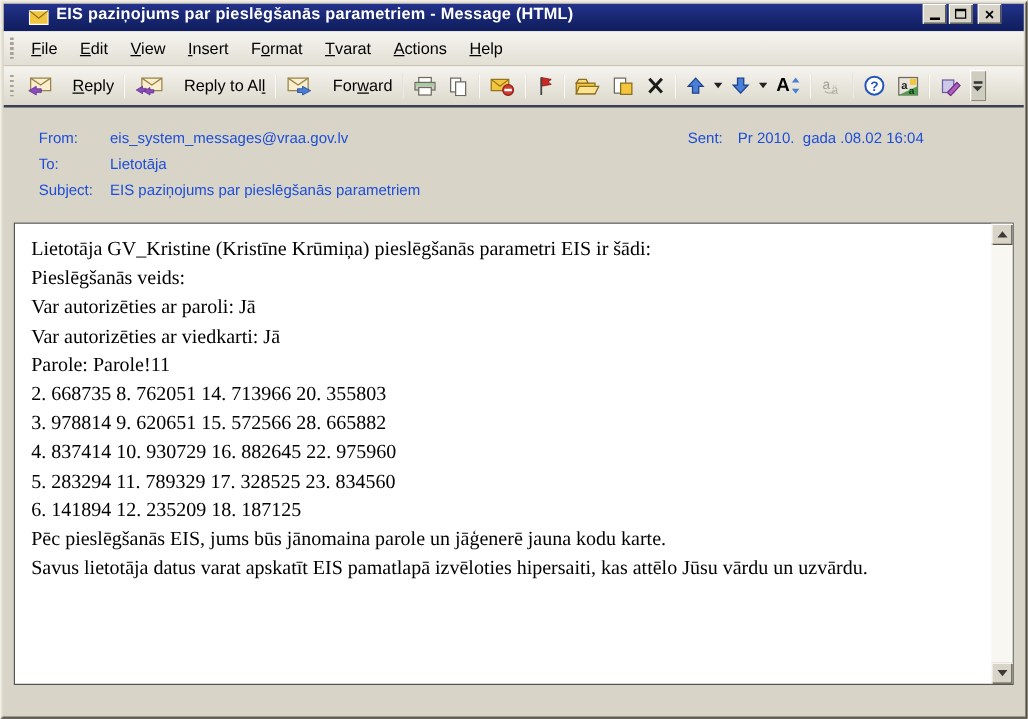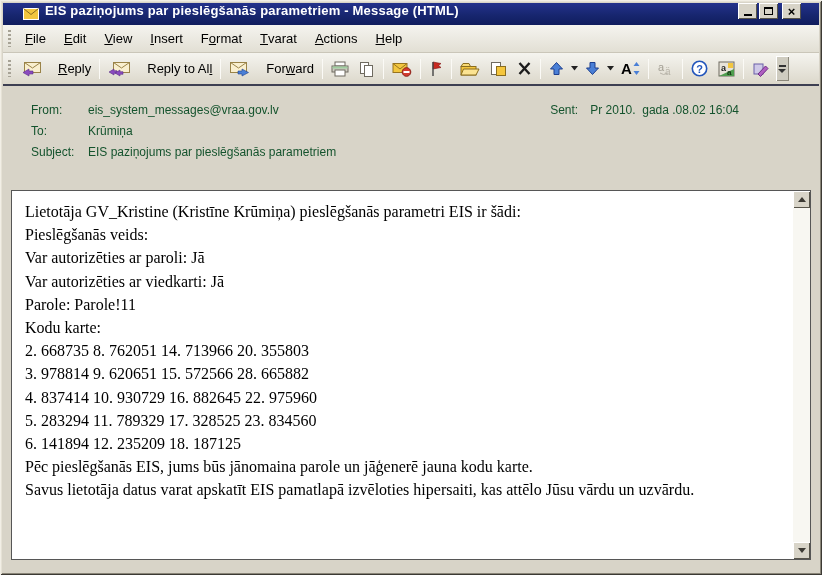--- a/index.html
+++ b/index.html
@@ -37,21 +37,21 @@
   .tbtn svg{display:block;}
   .tb-sep{width:1px;height:20px;background:#b2aea1;border-right:1px solid #fbfaf6;margin:0 3px;}
   .caret{display:flex;align-items:center;padding:2px 2px;}
   .overflow-btn{width:13px;height:25px;margin-left:2px;display:flex;flex-direction:column;
     align-items:center;justify-content:center;gap:2px;background:#cfccc0;
     box-shadow: inset 1px 1px 0 #ffffff, inset -1px -1px 0 #8b877a;}
   .overflow-bar{width:7px;height:2px;background:#333;}
   .tri-down{width:0;height:0;border-left:4px solid transparent;border-right:4px solid transparent;border-top:4px solid #333;}
   .dark-rule{height:2px;background:#3d3f52;}
   
-  .header{height:104px;padding:17px 0 0 28px;position:relative;font-size:12px;color:#14532d;}
+  .header{height:92px;padding:17px 0 0 28px;position:relative;font-size:12px;color:#1d4ed8;}
   .h-row{display:flex;height:21px;}
   .h-label{width:57px;}
   .h-value{white-space:pre;}
   .sent-group{position:absolute;top:17px;right:80px;display:flex;}
   .sent-group .h-label{width:auto;margin-right:12px;}
   
   .body-box{margin:0 8px;height:370px;background:#fff;border:1px solid #565656;position:relative;}
   .body-text{padding:9px 28px 0 13px;font-family:"Liberation Serif","DejaVu Serif",serif;
     font-size:16px;line-height:23.2px;color:#000;}
   .scrollbar{position:absolute;top:0;right:0;width:17px;height:100%;background:#f8f7f2;}
@@ -294,36 +294,35 @@
     <div class="h-row">
       <span class="h-label">From:</span>
       <span class="h-value">eis_system_messages@vraa.gov.lv</span>
     </div>
     <div class="sent-group">
       <span class="h-label">Sent:</span>
       <span class="h-value">Pr 2010.  gada .08.02 16:04</span>
     </div>
     <div class="h-row">
       <span class="h-label">To:</span>
-      <span class="h-value">Krūmiņa</span>
+      <span class="h-value">Lietotāja</span>
     </div>
     <div class="h-row">
       <span class="h-label">Subject:</span>
       <span class="h-value">EIS paziņojums par pieslēgšanās parametriem</span>
     </div>
   </div>
 
   <div class="body-box">
     <div class="body-text">
       <div>Lietotāja GV_Kristine (Kristīne Krūmiņa) pieslēgšanās parametri EIS ir šādi:</div>
       <div>Pieslēgšanās veids:</div>
       <div>Var autorizēties ar paroli: Jā</div>
       <div>Var autorizēties ar viedkarti: Jā</div>
       <div>Parole: Parole!11</div>
-      <div>Kodu karte:</div>
       <div>2. 668735 8. 762051 14. 713966 20. 355803</div>
       <div>3. 978814 9. 620651 15. 572566 28. 665882</div>
       <div>4. 837414 10. 930729 16. 882645 22. 975960</div>
       <div>5. 283294 11. 789329 17. 328525 23. 834560</div>
       <div>6. 141894 12. 235209 18. 187125</div>
       <div>Pēc pieslēgšanās EIS, jums būs jānomaina parole un jāģenerē jauna kodu karte.</div>
       <div>Savus lietotāja datus varat apskatīt EIS pamatlapā izvēloties hipersaiti, kas attēlo Jūsu vārdu un uzvārdu.</div>
     </div>
     <div class="scrollbar">
       <span class="sb-btn sb-up">

